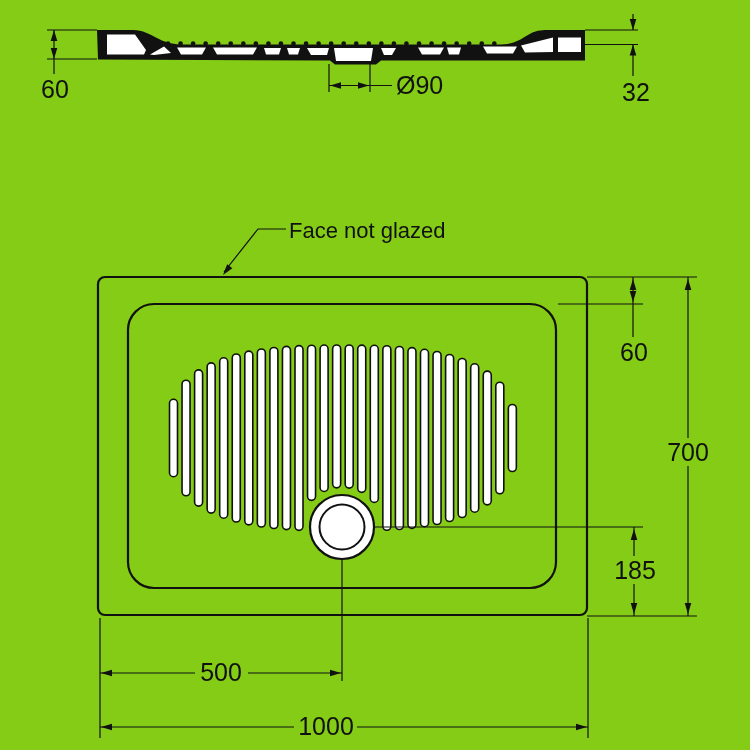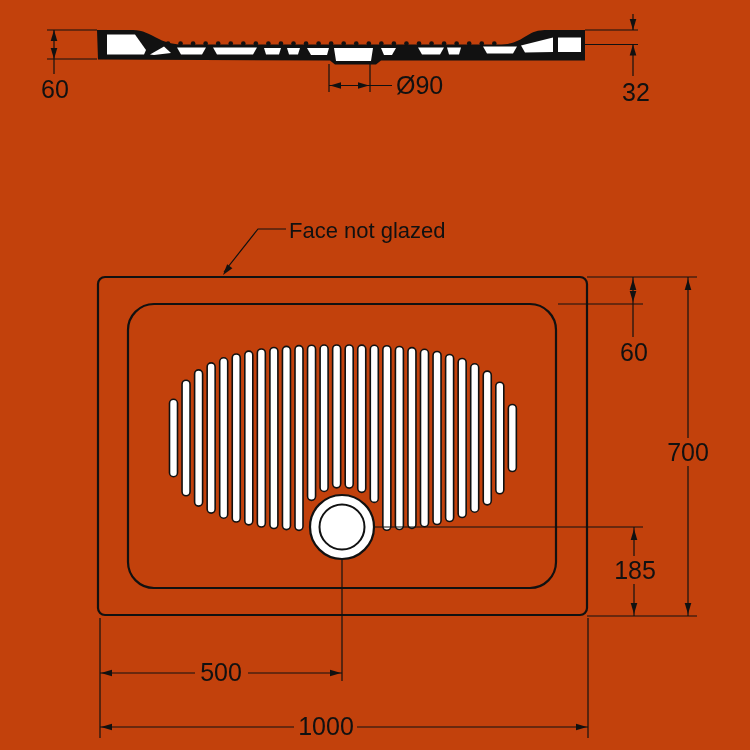--- a/index.html
+++ b/index.html
@@ -1,16 +1,16 @@
 <!DOCTYPE html>
 <html><head>
 <meta charset="utf-8">
 <style>
   html,body{margin:0;padding:0;background:#fff;}
-  .canvas{position:relative;width:750px;height:750px;background:#c2410c;overflow:hidden;
+  .canvas{position:relative;width:750px;height:750px;background:#84cc16;overflow:hidden;
           font-family:"Liberation Sans",sans-serif;}
   svg{position:absolute;left:0;top:0;}
   text{fill:#111;}
   .dim-text{font-size:25px;}
   .note-text{font-size:22px;}
   .thin{stroke:#111;stroke-width:1.2;fill:none;}
   .main{stroke:#111;stroke-width:2.2;fill:none;}
   .rib{fill:#fff;stroke:#111;stroke-width:1.6;}
 </style>
 </head>

